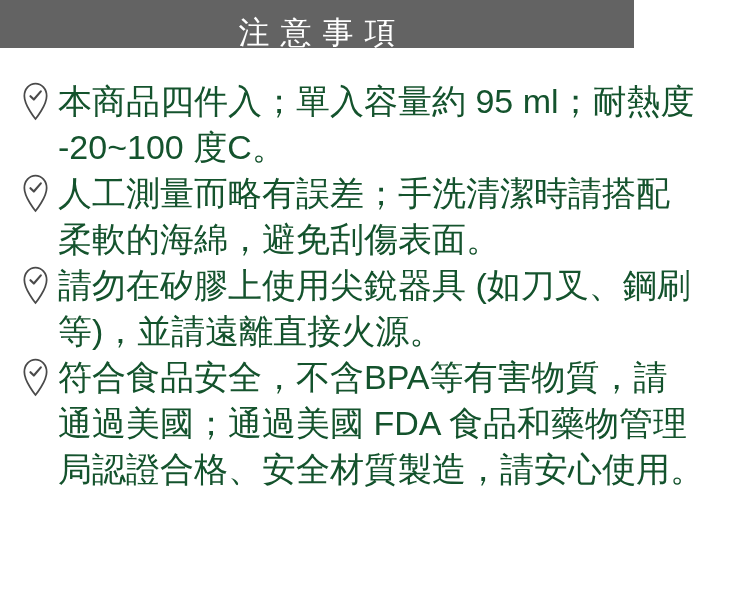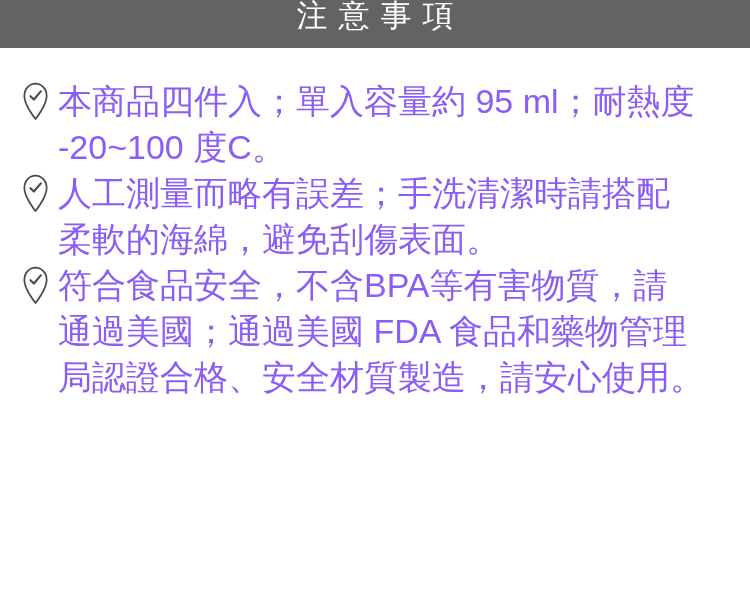--- a/index.html
+++ b/index.html
@@ -7,25 +7,25 @@
     padding: 0;
     background: #ffffff;
   }
   body {
     width: 750px;
     height: 595px;
     overflow: hidden;
     font-family: "Liberation Sans", "DejaVu Sans", sans-serif;
   }
   .notice-header {
-    width: 750px;
+    width: 634px;
     height: 48px;
     background: #636363;
     display: flex;
-    align-items: flex-start;
+    align-items: flex-end;
     justify-content: center;
   }
   .notice-header .title {
     color: #ffffff;
     font-size: 31px;
     letter-spacing: 11px;
     text-indent: 11px;
     font-weight: 400;
     line-height: 1;
   }
@@ -42,21 +42,21 @@
     padding-top: 3px;
     line-height: 0;
   }
   .bullet-icon svg {
     display: block;
   }
   .item-text {
     flex: 1;
     font-size: 34px;
     line-height: 46px;
-    color: #8b5cf6;
+    color: #14532d;
     white-space: pre;
   }
 </style>
 </head>
 <body>
 
 <div class="notice-header">
   <div class="title">注意事項</div>
 </div>
 
@@ -77,20 +77,30 @@
     <span class="bullet-icon">
       <svg width="31" height="41" viewBox="0 0 32 42" xmlns="http://www.w3.org/2000/svg">
         <path d="M16 39 C16 39 4.5 25 4.5 15.2 C4.5 8.1 9.7 2.5 16 2.5 C22.3 2.5 27.5 8.1 27.5 15.2 C27.5 25 16 39 16 39 Z" fill="none" stroke="#4a4a4a" stroke-width="1.8"></path>
         <polyline points="10.8,15.5 14.3,19 21.5,10.5" fill="none" stroke="#4a4a4a" stroke-width="2.2" stroke-linecap="round" stroke-linejoin="round"></polyline>
       </svg>
     </span>
     <div class="item-text">人工測量而略有誤差；手洗清潔時請搭配
 柔軟的海綿，避免刮傷表面。</div>
   </div>
 
+  <div class="notice-item">
+    <span class="bullet-icon">
+      <svg width="31" height="41" viewBox="0 0 32 42" xmlns="http://www.w3.org/2000/svg">
+        <path d="M16 39 C16 39 4.5 25 4.5 15.2 C4.5 8.1 9.7 2.5 16 2.5 C22.3 2.5 27.5 8.1 27.5 15.2 C27.5 25 16 39 16 39 Z" fill="none" stroke="#4a4a4a" stroke-width="1.8"></path>
+        <polyline points="10.8,15.5 14.3,19 21.5,10.5" fill="none" stroke="#4a4a4a" stroke-width="2.2" stroke-linecap="round" stroke-linejoin="round"></polyline>
+      </svg>
+    </span>
+    <div class="item-text">請勿在矽膠上使用尖銳器具 (如刀叉、鋼刷
+等)，並請遠離直接火源。</div>
+  </div>
 
   <div class="notice-item">
     <span class="bullet-icon">
       <svg width="31" height="41" viewBox="0 0 32 42" xmlns="http://www.w3.org/2000/svg">
         <path d="M16 39 C16 39 4.5 25 4.5 15.2 C4.5 8.1 9.7 2.5 16 2.5 C22.3 2.5 27.5 8.1 27.5 15.2 C27.5 25 16 39 16 39 Z" fill="none" stroke="#4a4a4a" stroke-width="1.8"></path>
         <polyline points="10.8,15.5 14.3,19 21.5,10.5" fill="none" stroke="#4a4a4a" stroke-width="2.2" stroke-linecap="round" stroke-linejoin="round"></polyline>
       </svg>
     </span>
     <div class="item-text">符合食品安全，不含BPA等有害物質，請
 通過美國；通過美國 FDA 食品和藥物管理

